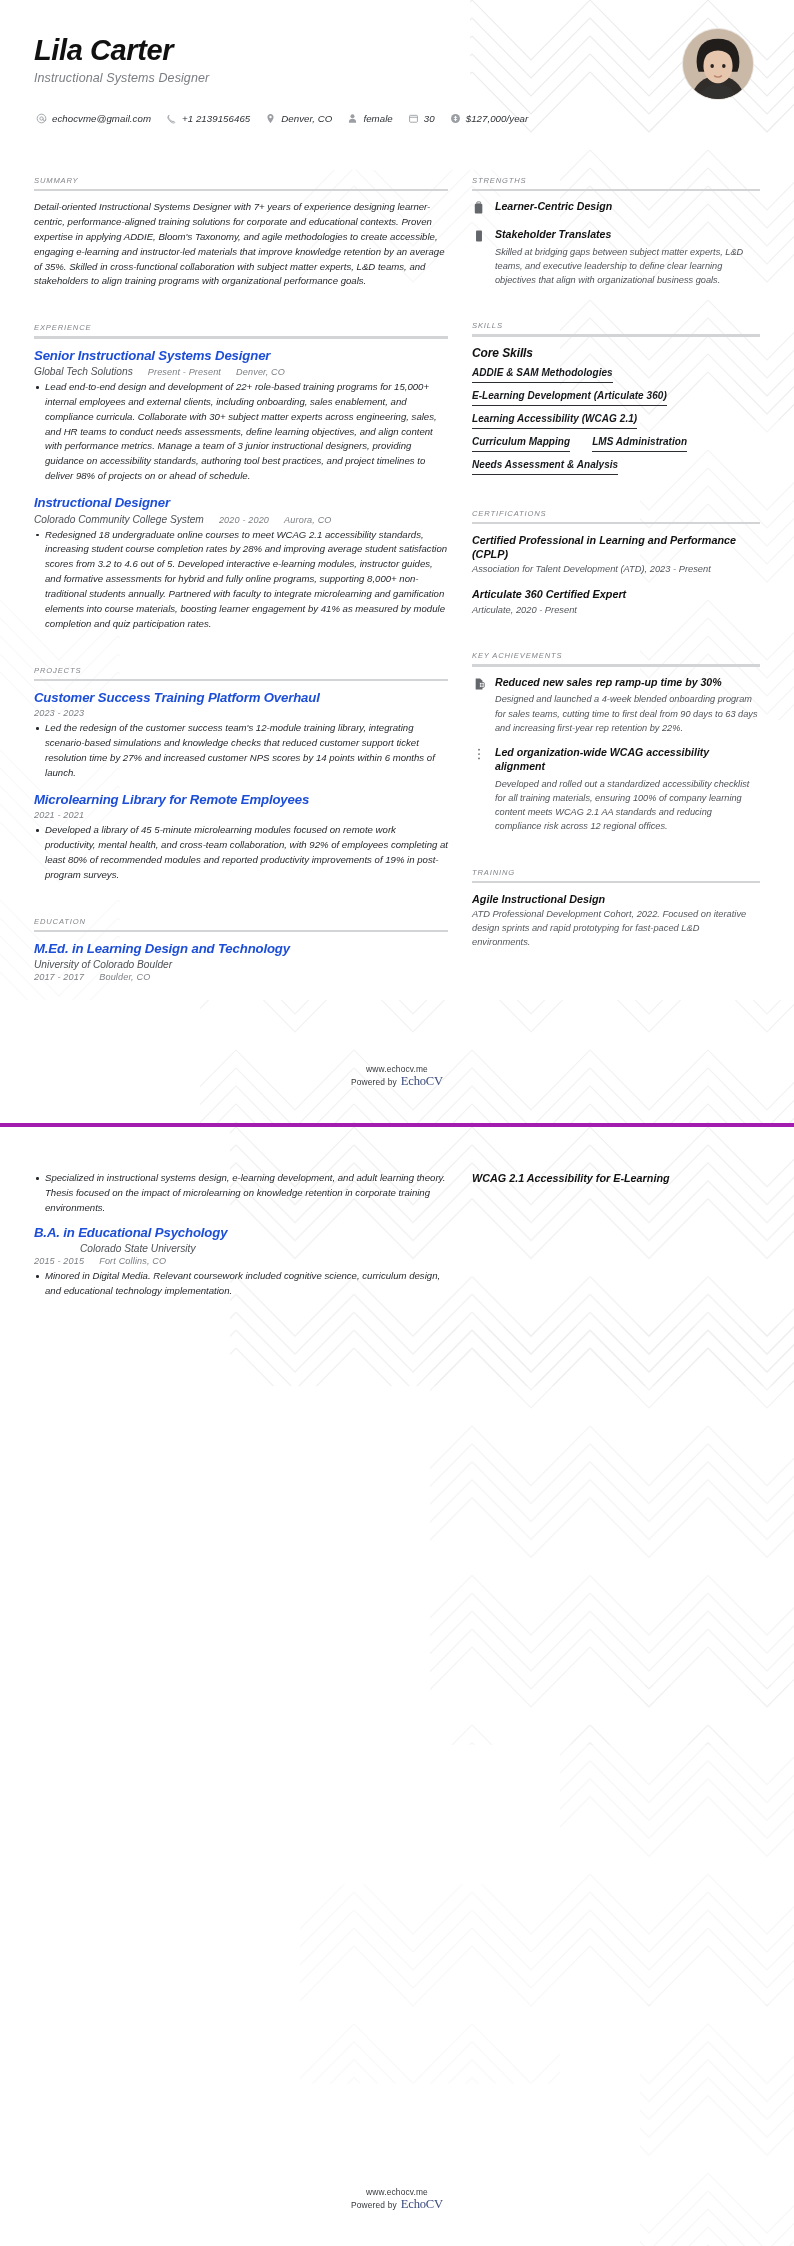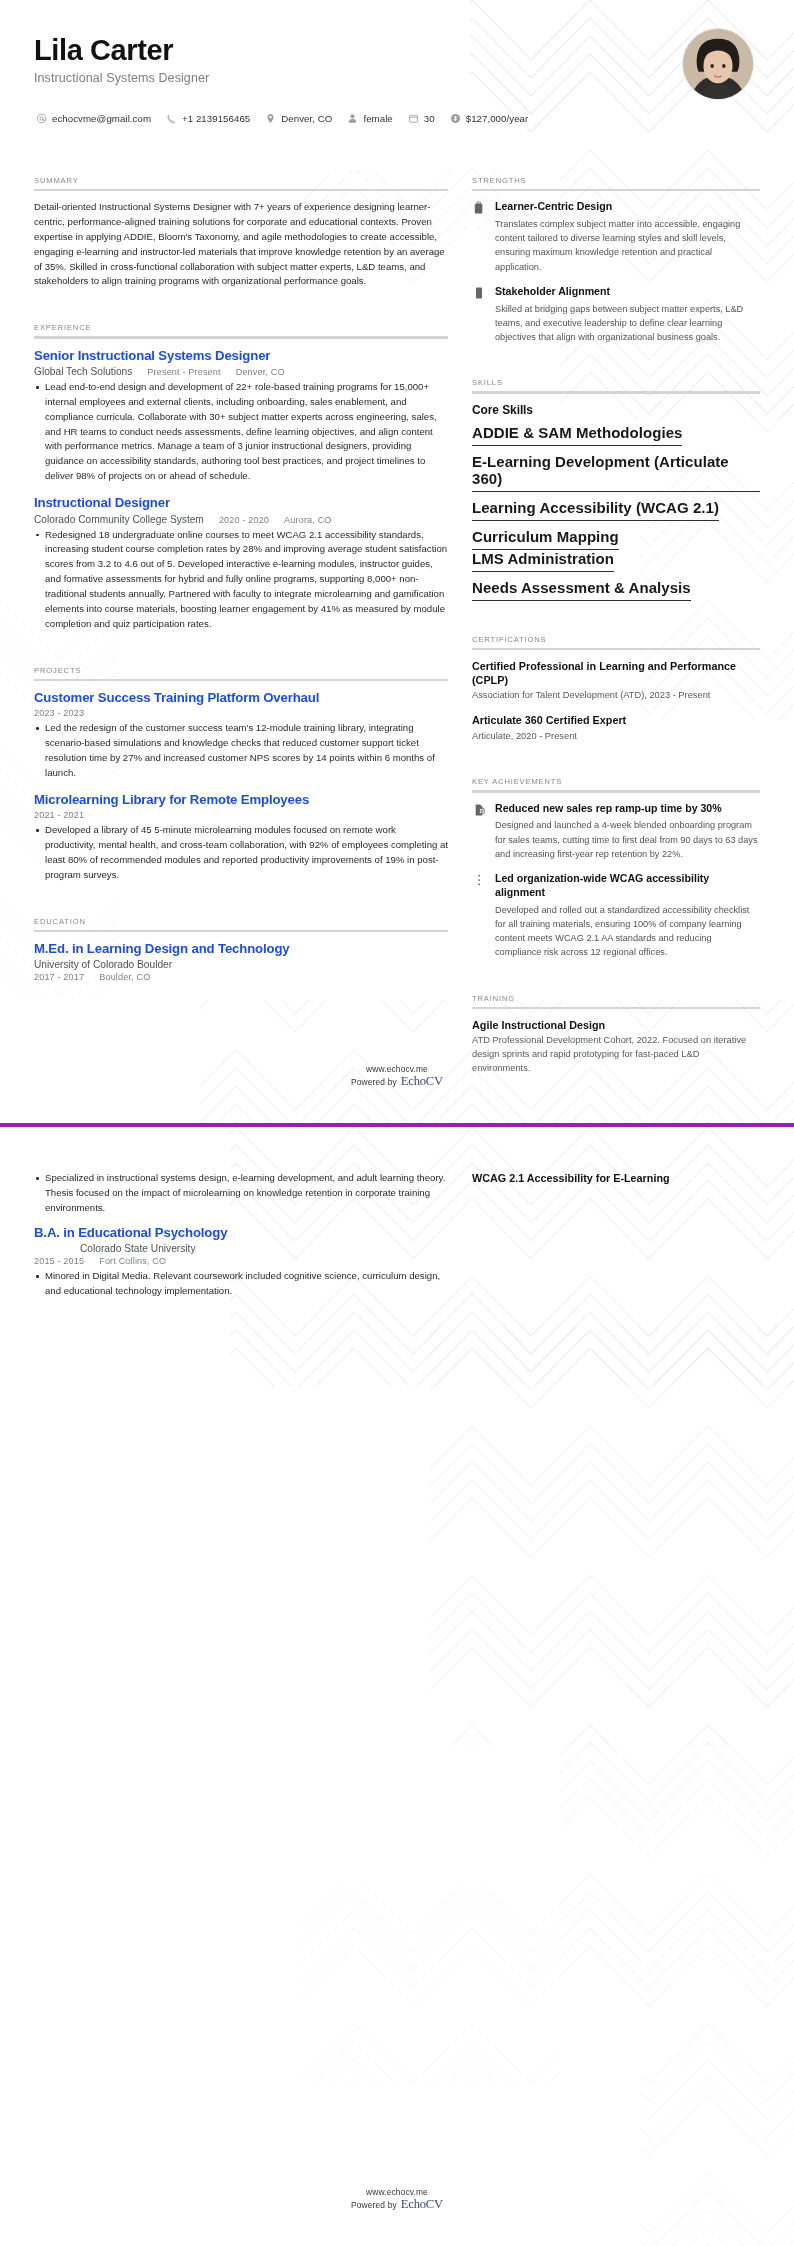--- a/index.html
+++ b/index.html
@@ -25,20 +25,21 @@
     inset: 0;
     pointer-events: none;
     z-index: 0;
   }
   .watermark svg { display: block; width: 100%; height: 100%; }
 
   .page-inner {
     position: relative;
     z-index: 2;
     padding: 0 34px;
+    font-style: italic;
   }
 
   
   .header {
     display: flex;
     align-items: flex-start;
     padding-top: 32px;
     min-height: 96px;
   }
   .header-text { flex: 1 1 auto; padding-top: 2px; }
@@ -233,21 +234,21 @@
     letter-spacing: -0.1px;
   }
   .skill-rows { display: block; }
   .skill-row {
     display: flex;
     flex-wrap: wrap;
     gap: 0 22px;
     margin-bottom: 7px;
   }
   .skill-tag {
-    font-size: 15px;
+    font-size: 10px;
     font-weight: 700;
     color: #16181b;
     padding-bottom: 4px;
     border-bottom: 1px solid #2b2e32;
     display: inline-block;
     letter-spacing: 0.05px;
   }
 
   
   .cert { margin-bottom: 10px; }
@@ -501,32 +502,31 @@
 
           <div class="sk-item">
             <span class="sk-icon">
               <svg viewBox="0 0 16 16" fill="currentColor">
                   <path d="M5.2 1.6h3.4a1 1 0 0 1 1 1v.5h1.1a1.1 1.1 0 0 1 1.1 1.1v9a1.1 1.1 0 0 1-1.1 1.1H4.3a1.1 1.1 0 0 1-1.1-1.1v-9A1.1 1.1 0 0 1 4.3 3.1h.9v-.5a1 1 0 0 1 1-1z"></path>
                   <rect x="5.6" y="1" width="4.2" height="2.2" rx="0.6" fill="#ffffff" stroke="currentColor" stroke-width="0.9"></rect>
                 </svg>
             </span>
             <div class="sk-body">
               <div class="sk-title">Learner-Centric Design</div>
-              <div class="sk-desc">Translates complex subject matter into accessible, engaging content tailored to diverse learning styles and skill levels, ensuring maximum knowledge retention and practical application.</div>
             </div>
           </div>
 
           <div class="sk-item">
             <span class="sk-icon">
               <svg viewBox="0 0 16 16" fill="currentColor">
                   <rect x="4.6" y="1.8" width="6.8" height="12.4" rx="1"></rect>
                 </svg>
             </span>
             <div class="sk-body">
-              <div class="sk-title">Stakeholder Alignment</div>
+              <div class="sk-title">Stakeholder Translates</div>
               <div class="sk-desc">Skilled at bridging gaps between subject matter experts, L&amp;D teams, and executive leadership to define clear learning objectives that align with organizational business goals.</div>
             </div>
           </div>
         </div>
 
         <div class="section">
           <div class="section-label">SKILLS</div>
           <div class="section-rule"></div>
           <div class="skill-group-title">Core Skills</div>
           <div class="skill-rows">

